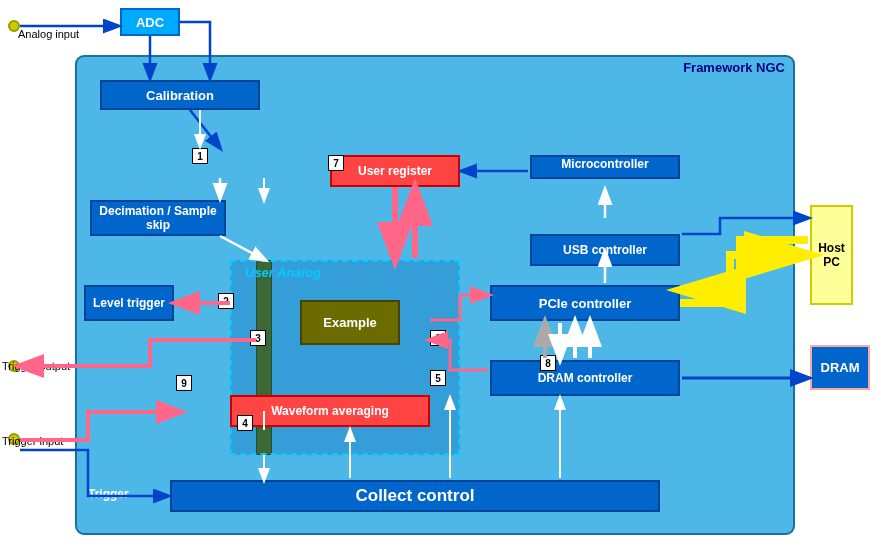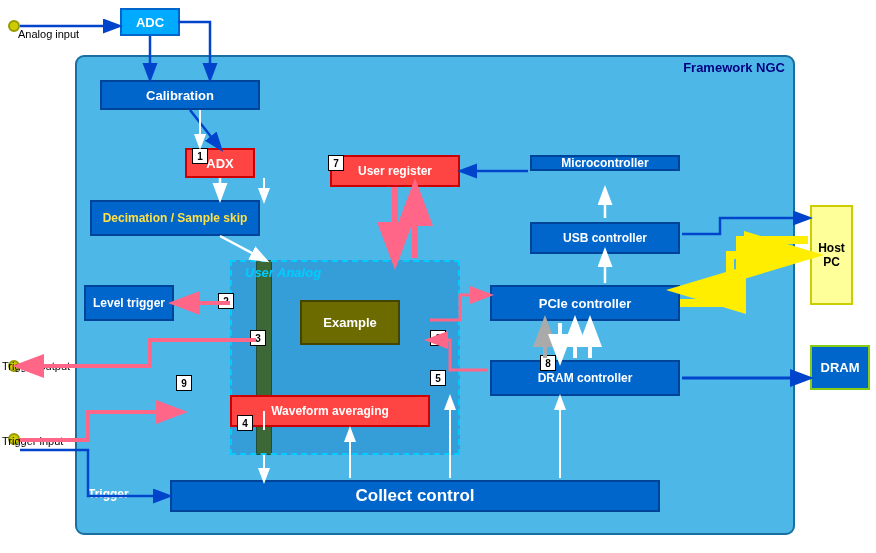--- a/index.html
+++ b/index.html
@@ -102,28 +102,28 @@
       color: #fff;
       font-weight: bold;
       font-size: 13px;
     }
 
     
     .decimation-block {
       position: absolute;
       left: 90px;
       top: 200px;
-      width: 170px;
+      width: 136px;
       height: 36px;
       background: #0066cc;
       border: 2px solid #004499;
       display: flex;
       align-items: center;
       justify-content: center;
-      color: #fde047;
+      color: #ffffff;
       font-weight: bold;
       font-size: 12px;
       text-align: center;
     }
 
     
     .user-logic-label {
       position: absolute;
       left: 245px;
       top: 265px;
@@ -212,36 +212,36 @@
       font-weight: bold;
       font-size: 12px;
     }
 
     
     .microcontroller-block {
       position: absolute;
       left: 530px;
       top: 155px;
       width: 150px;
-      height: 16px;
-      background: #0066cc;
-      border: 2px solid #004499;
-      display: flex;
-      align-items: center;
+      height: 24px;
+      background: #0066cc;
+      border: 2px solid #004499;
+      display: flex;
+      align-items: flex-start;
       justify-content: center;
       color: #fff;
       font-weight: bold;
       font-size: 12px;
     }
 
     
     .usb-block {
       position: absolute;
       left: 530px;
-      top: 222px;
+      top: 234px;
       width: 150px;
       height: 32px;
       background: #0066cc;
       border: 2px solid #004499;
       display: flex;
       align-items: center;
       justify-content: center;
       color: #fff;
       font-weight: bold;
       font-size: 12px;
@@ -317,21 +317,21 @@
     }
 
     
     .dram-box {
       position: absolute;
       left: 810px;
       top: 345px;
       width: 60px;
       height: 45px;
       background: #0066cc;
-      border: 2px solid #84cc16;
+      border: 2px solid #fca5a5;
       display: flex;
       align-items: center;
       justify-content: center;
       color: #fff;
       font-weight: bold;
       font-size: 13px;
     }
 
     
     .trigger-output-label {
@@ -427,23 +427,20 @@
   </div>
 
   <div class="adc-block">
     <span>ADC</span>
   </div>
 
   <div class="calibration-block">
     <span>Calibration</span>
   </div>
 
-  <div class="adx-block">
-    <span>ADX</span>
-  </div>
 
   <div class="decimation-block">
     <span>Decimation / Sample skip</span>
   </div>
 
   <div class="green-bar"></div>
 
   <div class="user-logic-box"></div>
   <div class="user-logic-label">
     <span>User Analog</span>

